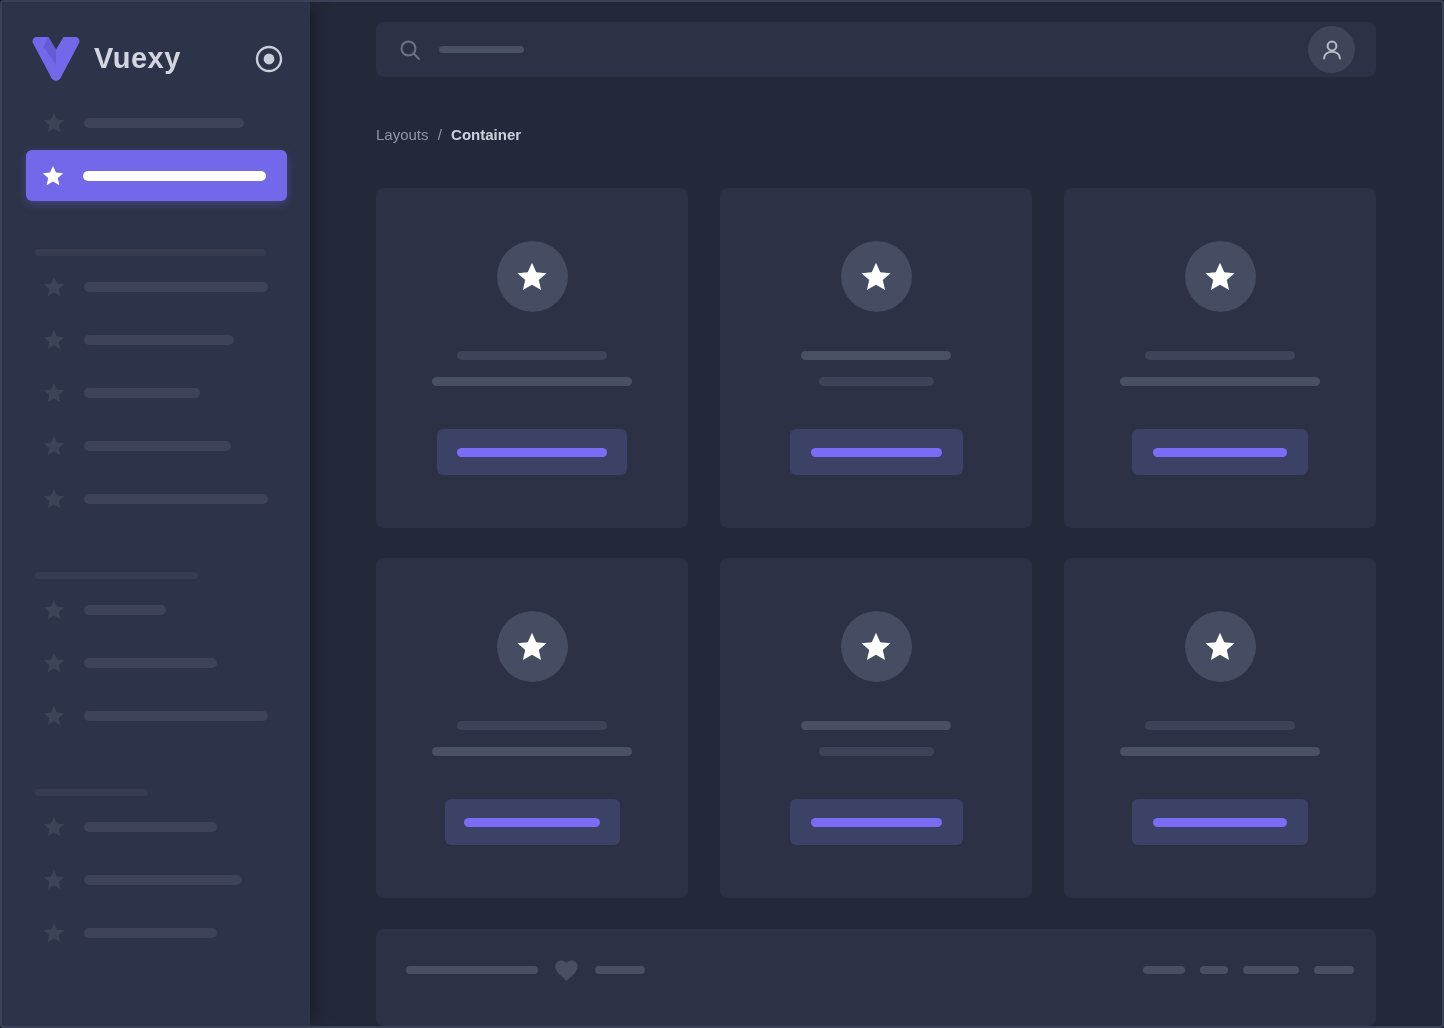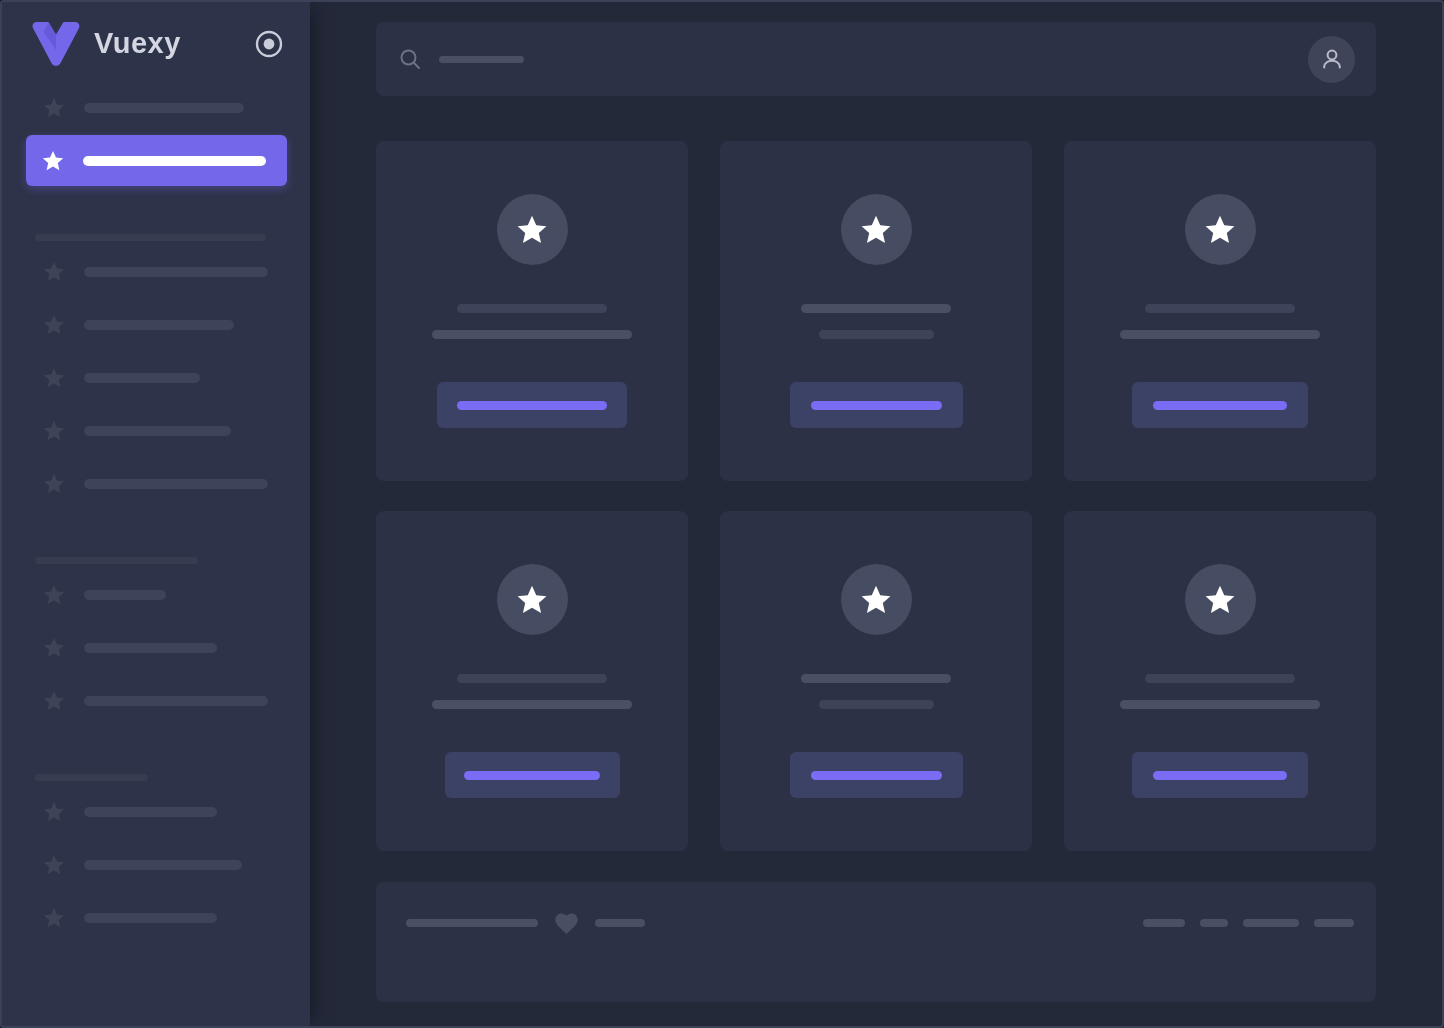--- a/index.html
+++ b/index.html
@@ -25,21 +25,21 @@
     border:2px solid #3b4156;border-radius:4px;
     display:flex;overflow:hidden;position:relative;
   }
   
   .sidebar{
     flex:0 0 308px;background:var(--sidebar-bg);
     padding:0 23px 0 24px;
     box-shadow:8px 0 16px -6px rgba(10,12,22,.55);
     z-index:2;
   }
-  .brand{display:flex;align-items:center;margin-top:18px;padding:0 4px;}
+  .brand{display:flex;align-items:center;margin-top:33px;padding:0 4px;}
   .brand-logo{width:52px;height:47px;flex:0 0 auto;}
   .brand-name{
     margin-left:12px;font-size:29px;font-weight:700;color:#d3d6e1;letter-spacing:.5px;
   }
   .brand-toggle{margin-left:auto;width:28px;height:28px;background:none;border:none;cursor:pointer;padding:0;}
   .nav{margin-top:29px;display:flex;flex-direction:column;}
   .nav-item{
     height:24px;display:flex;align-items:center;
     padding-left:16px;border-radius:6px;margin-bottom:29px;cursor:pointer;
   }
@@ -256,20 +256,25 @@
       </svg>
       <span class="search-placeholder" style="width: 85px;"></span>
       <button class="avatar-btn" aria-label="user">
         <svg viewBox="0 0 26 26" aria-hidden="true">
           <circle cx="13" cy="9" r="4.4" fill="none" stroke="#b9bdca" stroke-width="2"></circle>
           <path d="M5.2,21.5 v-0.8 c0,-3.4 3.6,-5.9 7.8,-5.9 s7.8,2.5 7.8,5.9 v0.8" fill="none" stroke="#b9bdca" stroke-width="2" stroke-linecap="round"></path>
         </svg>
       </button>
     </div>
 
+    <div class="breadcrumb">
+      <span class="crumb-link">Layouts</span>
+      <span class="crumb-sep">/</span>
+      <span class="crumb-current">Container</span>
+    </div>
 
     <div class="grid">
         <div class="card">
     <div class="card-circle">
       <span>
               <svg viewBox="0 0 24 24" fill="currentColor" aria-hidden="true">
     <path d="M12 1.9l3 6.7 7.2.7-5.4 4.8 1.6 7.1L12 17.4 5.6 21.2l1.6-7.1L1.8 9.3 9 8.6z"></path>
   </svg>
             </span>
     </div>

